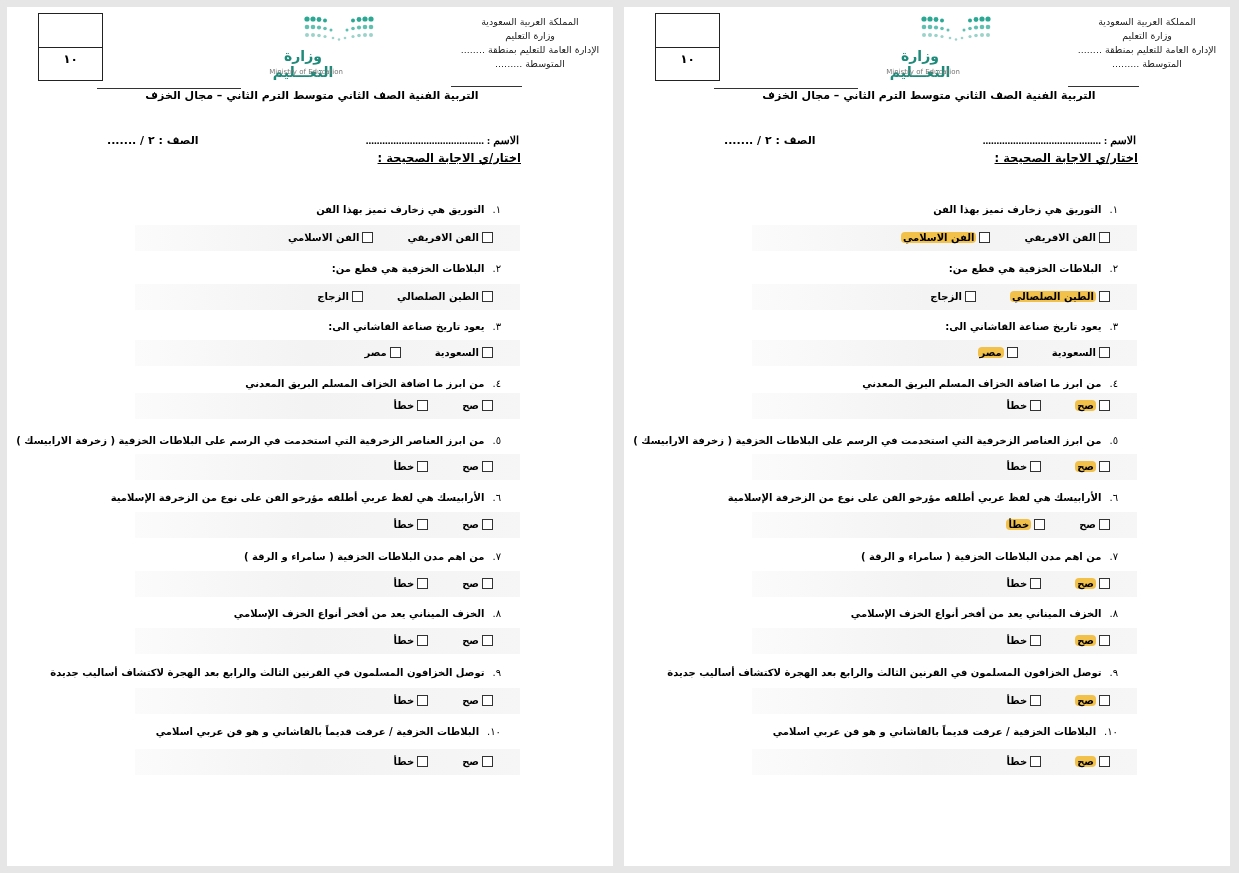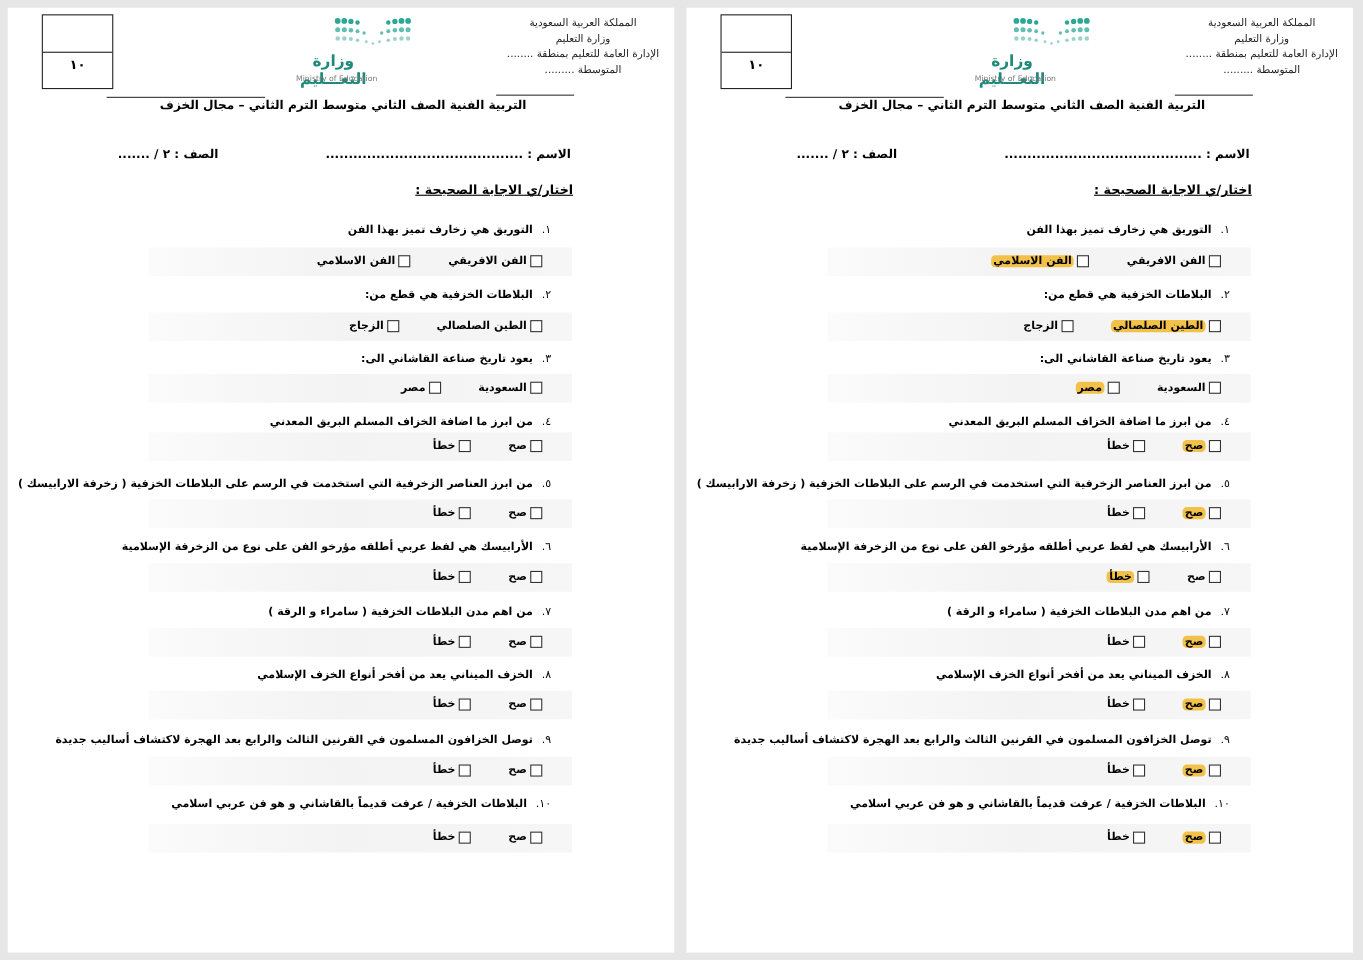--- a/index.html
+++ b/index.html
@@ -27,22 +27,22 @@
   .logo .dots { position:absolute; left:40px; top:0; width:72px; height:28px; }
   .logo .ar { position:absolute; left:0; top:33px; width:80px; text-align:center; font-size:14px; font-weight:bold; color:#1e8a7a; direction:rtl; }
   .logo .en { position:absolute; left:0; top:53px; width:80px; text-align:right; font-size:7px; color:#777; }
   .line { height:0; border-top:1px solid #333; }
   .title {
     left:90px; top:82px; width:430px; text-align:center; direction:rtl;
     font-size:11px; font-weight:bold; white-space:nowrap;
   }
   .name-row { top:127px; left:100px; width:412px; direction:rtl; font-size:11px; font-weight:bold; white-space:nowrap; }
   .name-row .cls { position:absolute; left:0; }
-  .name-row .nm { position:absolute; right:0; }
-  .instr { top:158px; right:92px; direction:rtl; font-size:11.5px; font-weight:bold; text-decoration:underline; white-space:nowrap; }
+  .name-row .nm { position:absolute; right:0;font-family:Liberation Serif, serif; }
+  .instr { top:144px; right:92px; direction:rtl; font-size:11.5px; font-weight:bold; text-decoration:underline; white-space:nowrap; }
   .q { right:112px; direction:rtl; font-size:10px; font-weight:bold; white-space:nowrap; }
   .q .num { margin-left:8px; font-weight:normal; }
   .band {
     left:128px; width:385px; height:26px;
     background:linear-gradient(to right, #fbfbfb 0%, #f3f3f3 45%, #f6f6f6 100%);
   }
   .opts { right:120px; direction:rtl; font-size:10px; font-weight:bold; white-space:nowrap; display:flex; }
   .opt { display:inline-flex; align-items:center; }
   .opt + .opt { margin-right:34px;margin-left:20px; }
   .cb { display:inline-block; width:11px; height:11px; border:1px solid #333; background:#fff; margin-left:3px; box-sizing:border-box; }

